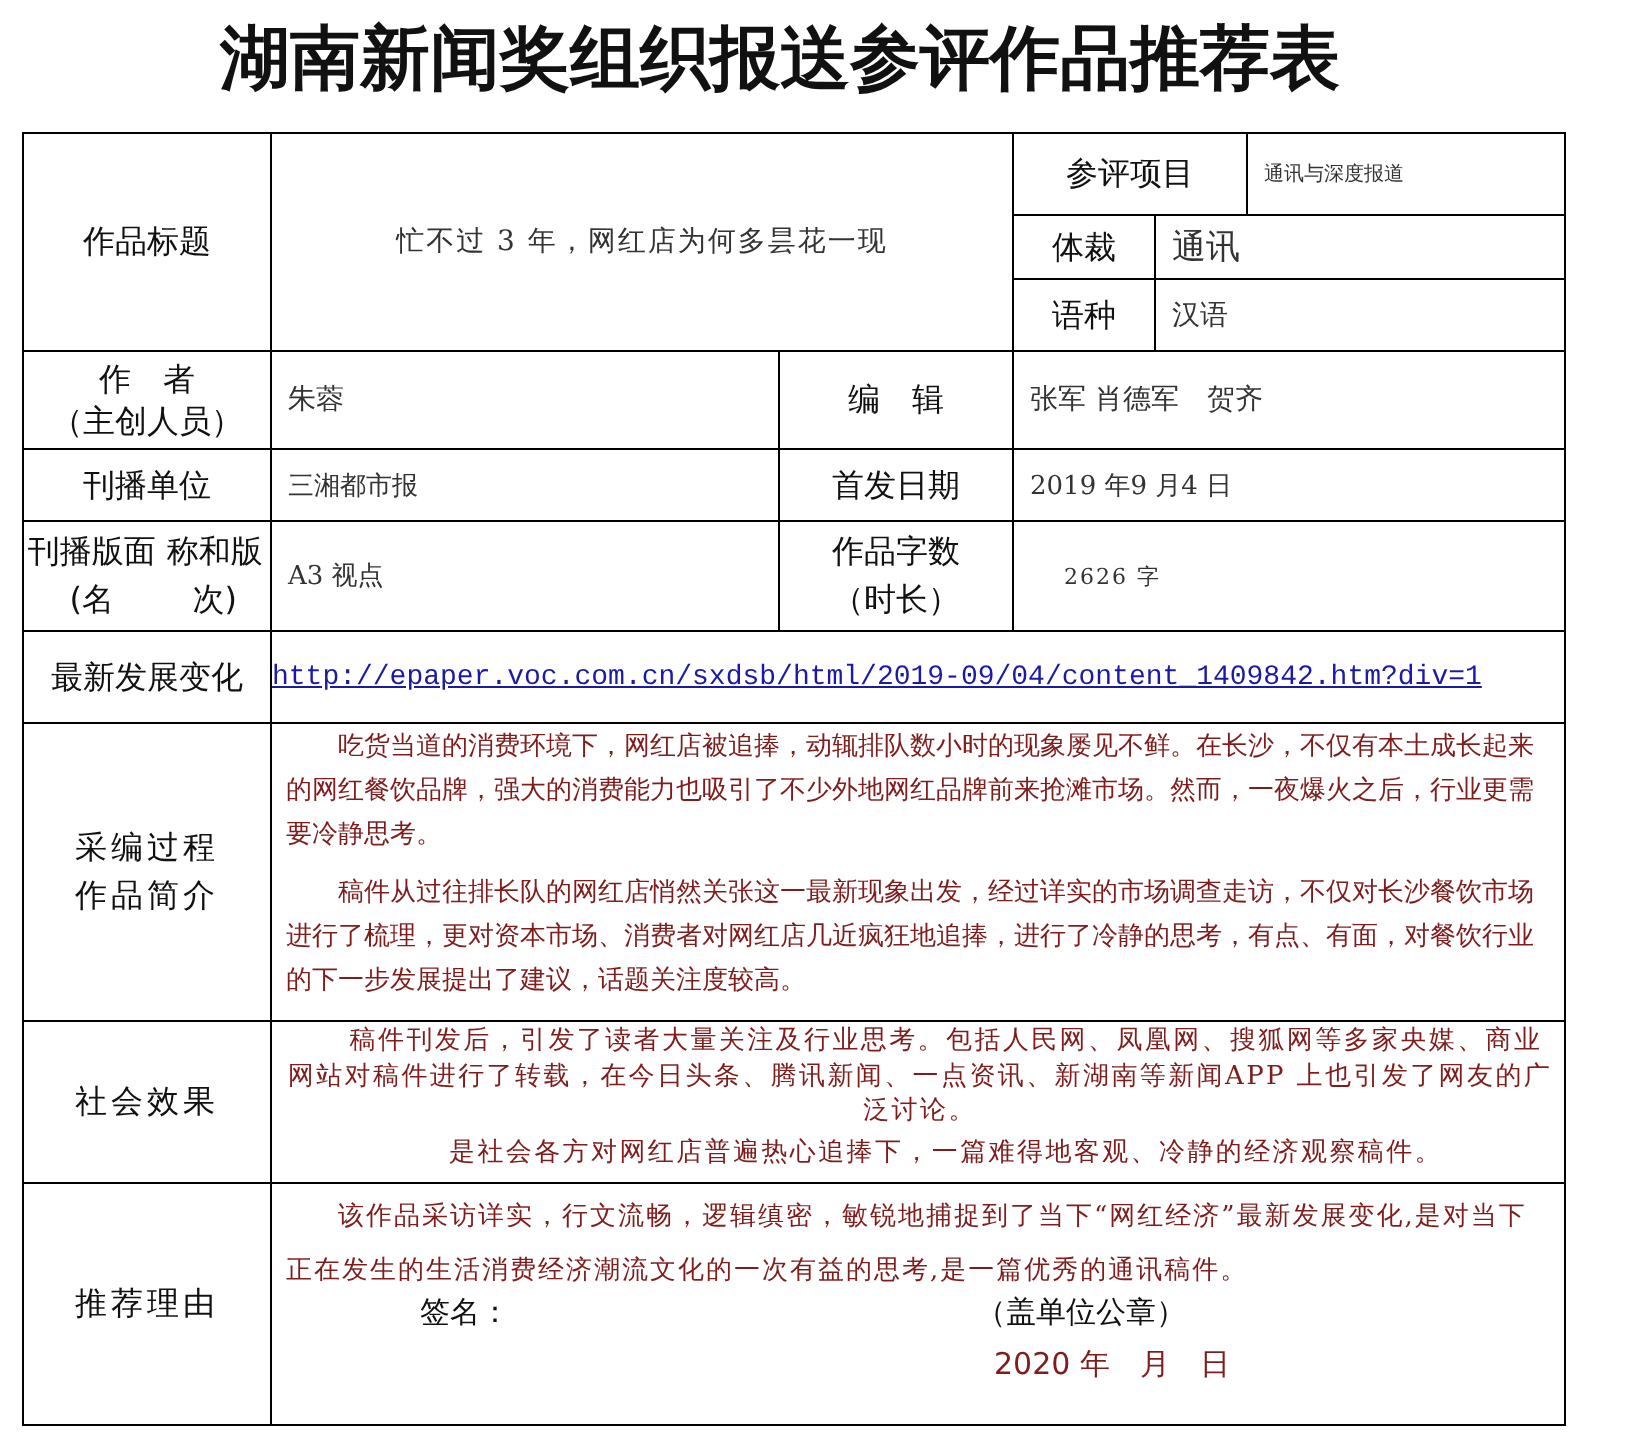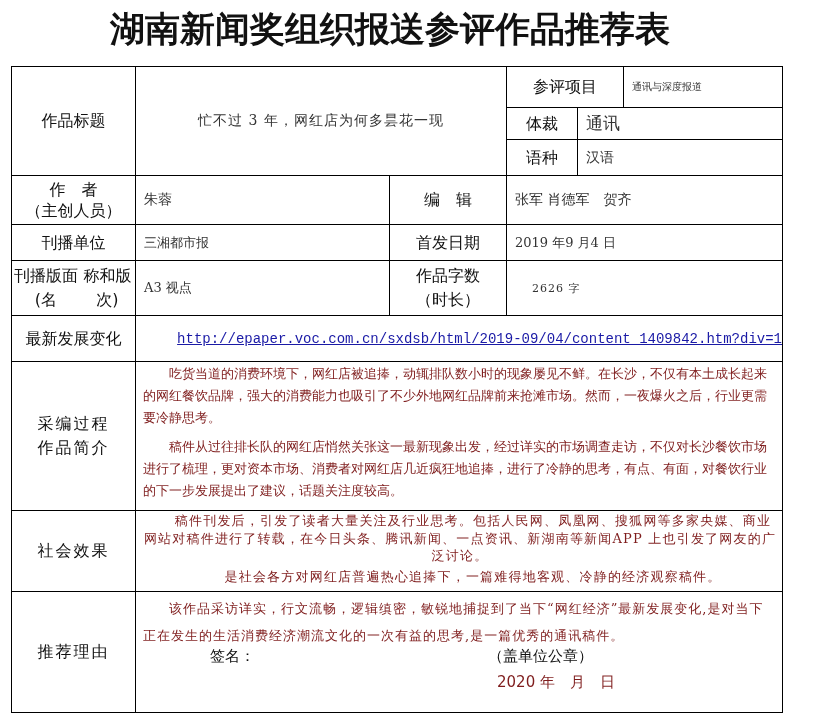--- a/index.html
+++ b/index.html
@@ -76,21 +76,21 @@
   <span>称和版次)</span>
 </div>
 <div class="cell val" style="left:136px; top:261px; width:253px; height:54px;">A3 视点</div>
 <div class="cell lbl" style="left:390px; top:261px; width:116px; height:54px; flex-direction:column;">
   <span>作品字数</span>
   <span>（时长）</span>
 </div>
 <div class="cell val" style="left:524px; top:261px; width:275px; height:54px; font-size:11px; letter-spacing:1px;">2626 字</div>
 
 <div class="cell lbl" style="left:12px; top:316px; width:123px; height:45px;">最新发展变化</div>
-<div class="cell" style="left:136px; top:316px; width:646px; height:45px; justify-content:flex-end;">
+<div class="cell" style="left:136px; top:316px; width:646px; height:45px; justify-content:flex-start;">
   <a class="link">http://epaper.voc.com.cn/sxdsb/html/2019-09/04/content_1409842.htm?div=1</a>
 </div>
 
 <div class="cell lbl" style="left:12px; top:362px; width:123px; height:148px; flex-direction:column; letter-spacing:2px; line-height:24px;">
   <span>采编过程</span>
   <span>作品简介</span>
 </div>
 <div class="para" style="left:143px; top:363px; width:634px; line-height:22px;">吃货当道的消费环境下，网红店被追捧，动辄排队数小时的现象屡见不鲜。在长沙，不仅有本土成长起来的网红餐饮品牌，强大的消费能力也吸引了不少外地网红品牌前来抢滩市场。然而，一夜爆火之后，行业更需要冷静思考。</div>
 <div class="para" style="left:143px; top:436px; width:634px; line-height:22px;">稿件从过往排长队的网红店悄然关张这一最新现象出发，经过详实的市场调查走访，不仅对长沙餐饮市场进行了梳理，更对资本市场、消费者对网红店几近疯狂地追捧，进行了冷静的思考，有点、有面，对餐饮行业的下一步发展提出了建议，话题关注度较高。</div>
 

